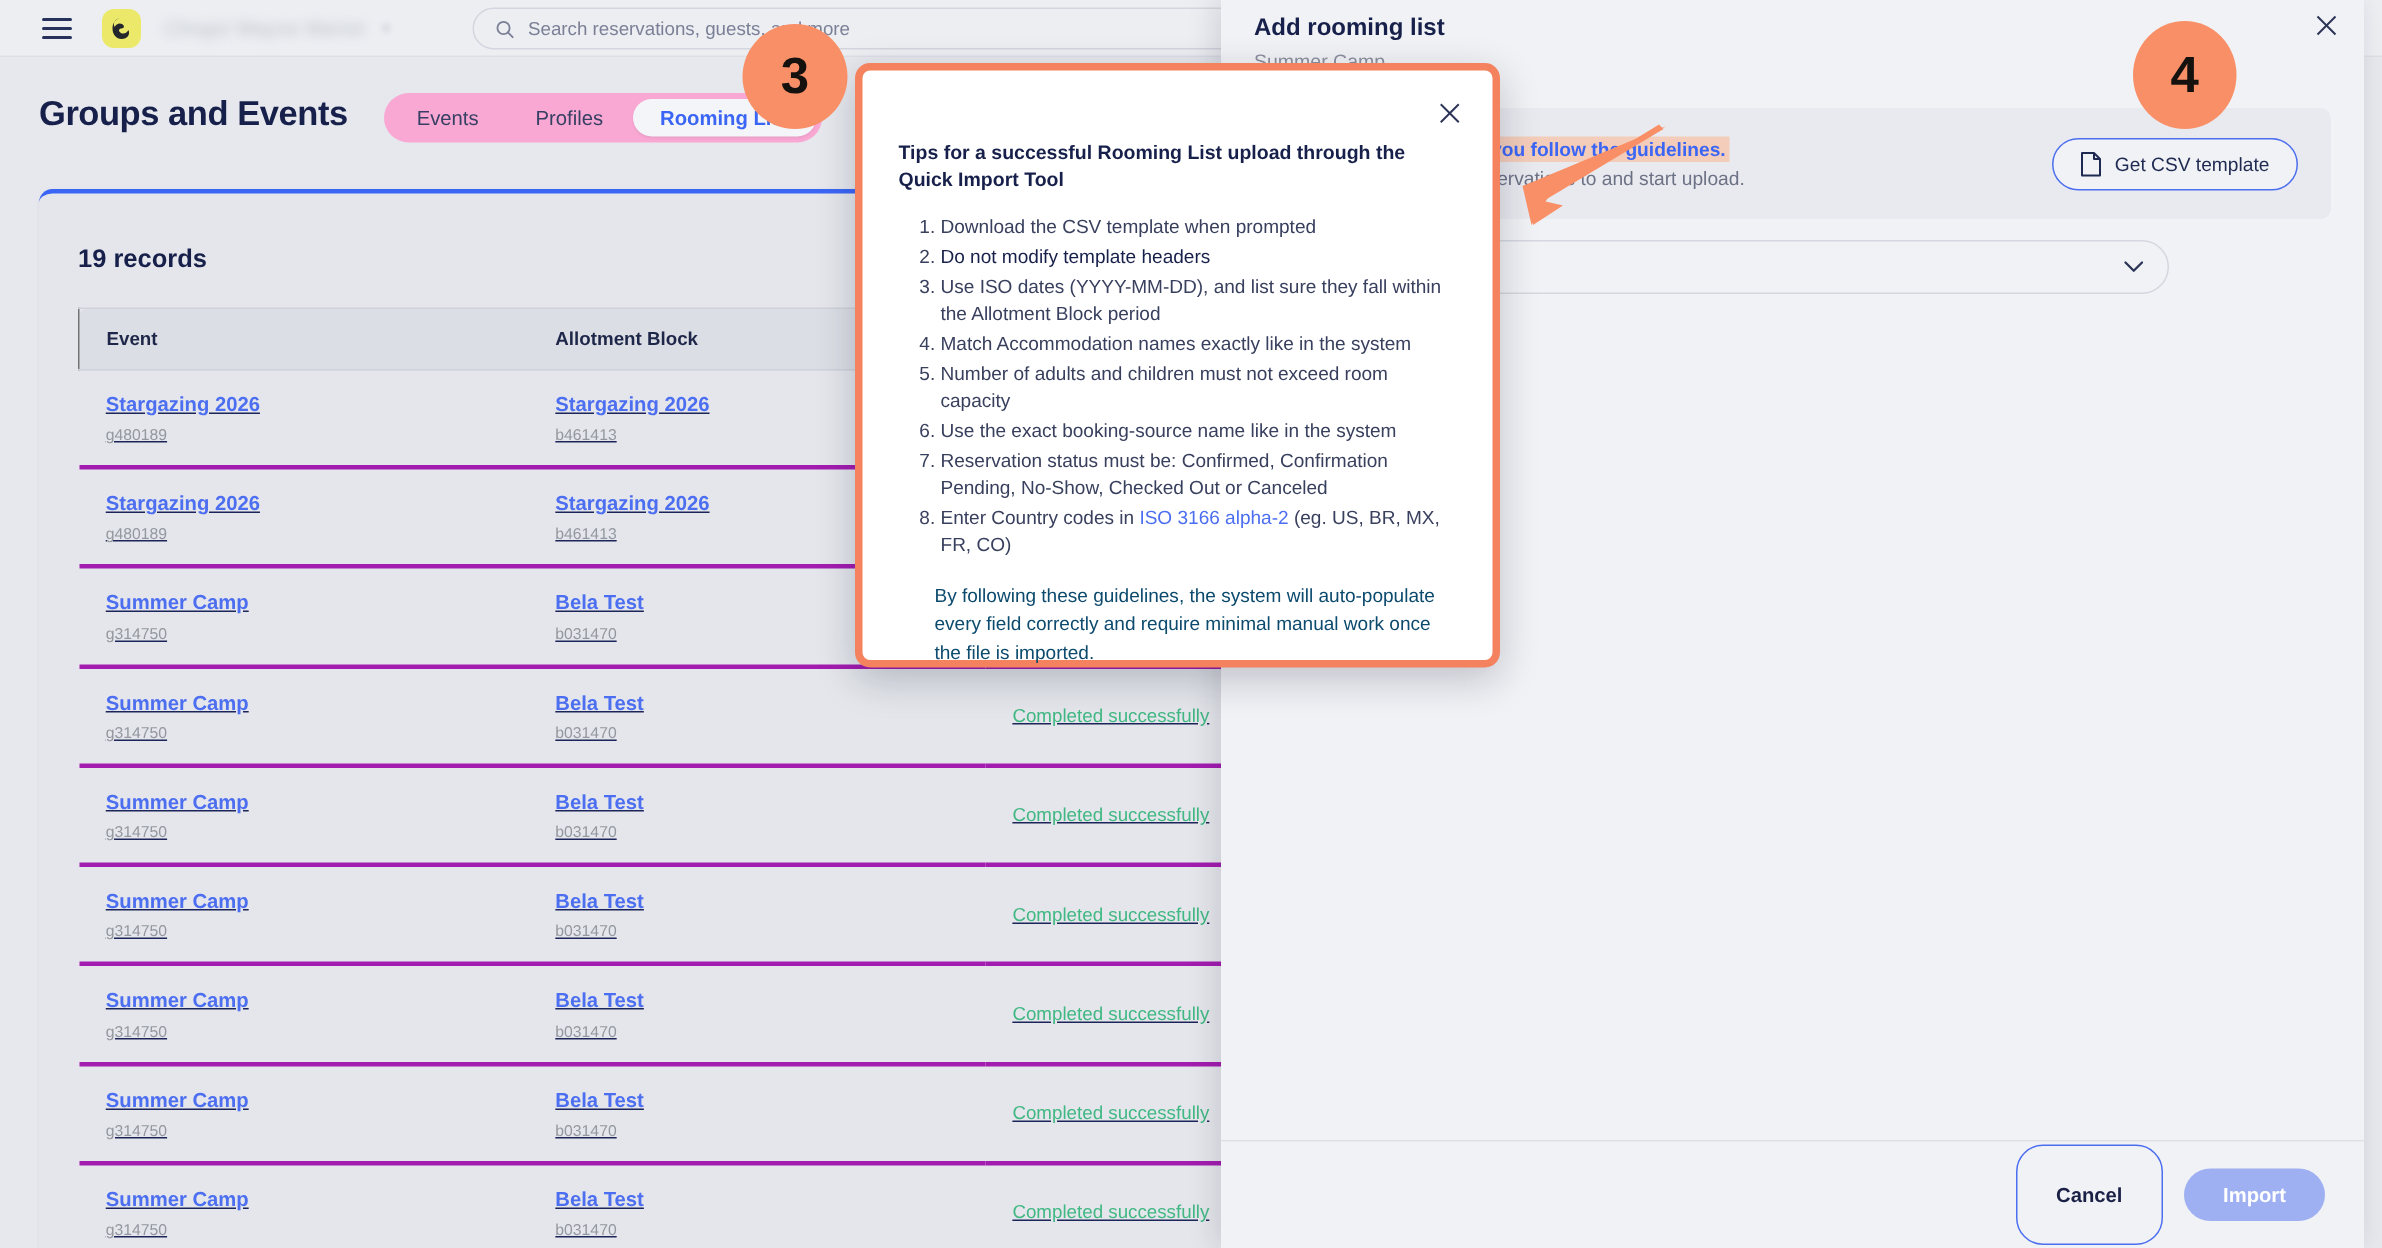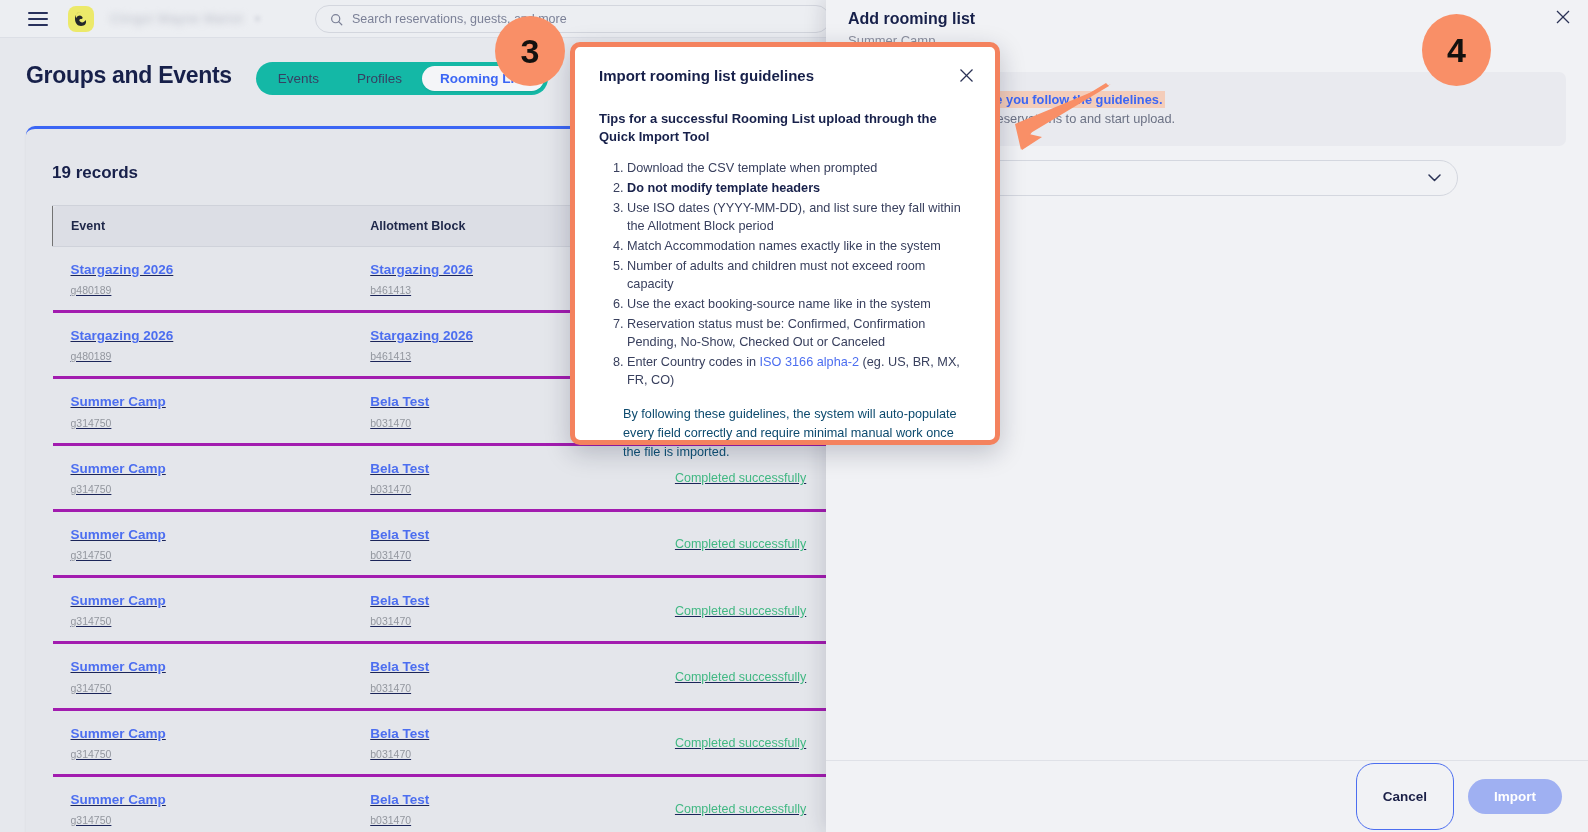--- a/index.html
+++ b/index.html
@@ -37,21 +37,21 @@
     position: absolute; left: 315px; top: 5px; width: 515px; height: 28px;
     border: 1px solid #d3d6de; border-radius: 16px; background: #eceef2;
     display: flex; align-items: center; padding: 0 14px; gap: 9px;
   }
   .searchbox .s-ico { width: 13px; height: 13px; flex: 0 0 13px; }
   .searchbox .s-txt { font-size: 12.5px; color: #7b8097; }
 
   .page-head { position: absolute; top: 62px; left: 26px; display: flex; gap: 24px; }
   .page-title { font-size: 23px; font-weight: 700; color: #17204a; letter-spacing: -.3px; }
   .tabs {
-    display: flex; background: #14b8a6; border-radius: 17px; padding: 4px; gap: 2px;
+    display: flex; background: #f9a8d4; border-radius: 17px; padding: 4px; gap: 2px;
   }
   .tab {
     padding: 5px 18px; font-size: 13.5px; border-radius: 14px; color: #374063;
     font-weight: 500; cursor: pointer; white-space: nowrap;
   }
   .tab.active { background: #f4f5f8; color: #3b66f5; font-weight: 600;
     box-shadow: 0 1px 2px rgba(0,0,0,.08); }
 
   .content-card {
     position: absolute; top: 126px; left: 26px; width: 1110px; height: 720px;
@@ -71,21 +71,21 @@
   table.records td { padding: 14px 18px; border-bottom: 3px solid #a21caf; vertical-align: middle; text-decoration: underline; }
   .ev-name { font-size: 13.5px; color: #4c6ef0; font-weight: 600; display: block; line-height: 1.35; }
   .ev-id { font-size: 10.5px; color: #93979f; display: block; margin-top: 5px; }
   .status { font-size: 12.5px; }
   .status.ok { color: #41b883; margin-top: 39px; }
   .status.err { color: #e8707c; }
   .qty { font-size: 13px; color: #2b3356; text-align: center; }
 
   
   .drawer {
-    position: absolute; top: 0; right: 0; width: 762px; height: 832px;
+    position: absolute; top: 0; right: 12px; width: 762px; height: 832px;
     background: #f1f2f5; box-shadow: -4px 0 18px rgba(20,25,50,.13);
   }
   .drawer-close { position: absolute; top: 8px; right: 14px; width: 20px; height: 20px; cursor: pointer; }
   .drawer-title { position: absolute; top: 10px; left: 22px; font-size: 16px; font-weight: 700; color: #17204a; }
   .drawer-sub { position: absolute; top: 33px; left: 22px; font-size: 13px; color: #8b8f9e; }
 
   .info-strip {
     position: absolute; top: 72px; left: 22px; width: 718px; height: 74px;
     background: #e9eaef; border-radius: 7px;
     display: flex; align-items: center; justify-content: space-between; padding: 0 22px;
@@ -126,21 +126,21 @@
     position: absolute; top: 42px; left: 570px; width: 430px; height: 403px;
     background: #ffffff; border: 5px solid #f4825e; border-radius: 10px;
     box-shadow: 0 8px 26px rgba(20,25,50,.22);
     padding: 20px 24px;
   }
   .modal-title { font-size: 15px; font-weight: 700; color: #17204a; }
   .modal-close { position: absolute; top: 20px; right: 20px; width: 17px; height: 17px; cursor: pointer; }
   .modal-lead { font-size: 13px; font-weight: 700; color: #17204a; margin-top: 26px; line-height: 1.42; }
   .modal ol { margin: 12px 0 0 28px; padding: 0; }
   .modal ol li { font-size: 12.7px; color: #39405e; line-height: 1.42; margin-bottom: 2px; }
-  .modal ol li b { font-weight: 700; color: #17204a; }
+  .modal ol li b { font-weight: 400; color: #17204a; }
   .modal ol li a { color: #4c6ef0; text-decoration: none; }
   .modal-outro { font-size: 12.7px; color: #0c4a6e; line-height: 1.47; margin-top: 16px; margin-left: 24px; }
 
   
   .badge {
     position: absolute; border-radius: 50%; background: #f98f67;
     display: flex; align-items: center; justify-content: center;
     font-size: 34px; font-weight: 600; color: #14110f;
   }
   .badge-3 { left: 495px; top: 16px; width: 70px; height: 70px; }
@@ -333,39 +333,47 @@
           <line x1="15" y1="3" x2="3" y2="15" stroke="#2b3356" stroke-width="1.3"></line>
         </svg>
     </div>
 
     <div class="info-strip">
       <div class="info-text">
         <span>e template.</span>
         <span class="hl">Make sure you follow the guidelines.</span><br>
         <span>nt block to import the reservations to and start upload.</span>
       </div>
+      <div class="csv-btn">
+        <span>
+          <svg width="14" height="17" viewBox="0 0 14 17">
+              <path d="M1 1h8l4 4v11H1z" fill="none" stroke="#1f2a52" stroke-width="1.3" stroke-linejoin="round"></path>
+              <path d="M9 1v4h4" fill="none" stroke="#1f2a52" stroke-width="1.3" stroke-linejoin="round"></path>
+            </svg>
+        </span>
+        <span>Get CSV template</span>
+      </div>
     </div>
 
     <div class="select-field">
       <span class="select-value">.</span>
       <span>
         <svg width="13" height="8" viewBox="0 0 13 8">
             <polyline points="1,1 6.5,6.5 12,1" fill="none" stroke="#2b3356" stroke-width="1.5" stroke-linecap="round" stroke-linejoin="round"></polyline>
           </svg>
       </span>
     </div>
 
     <div class="drawer-footer">
       <button class="btn-cancel">Cancel</button>
       <button class="btn-import">Import</button>
     </div>
   </div>
 
   <div class="modal">
-    <div class="modal-title">Import rooming list guidelines</div>
     <div class="modal-close">
       <svg width="17" height="17" viewBox="0 0 17 17">
           <line x1="2.5" y1="2.5" x2="14.5" y2="14.5" stroke="#2b3356" stroke-width="1.3"></line>
           <line x1="14.5" y1="2.5" x2="2.5" y2="14.5" stroke="#2b3356" stroke-width="1.3"></line>
         </svg>
     </div>
     <div class="modal-lead">Tips for a successful Rooming List upload through the Quick Import Tool</div>
     <ol id="modal-list">
         <li><span>Download the CSV template when prompted</span></li>
         <li><b>Do not modify template headers</b></li>

